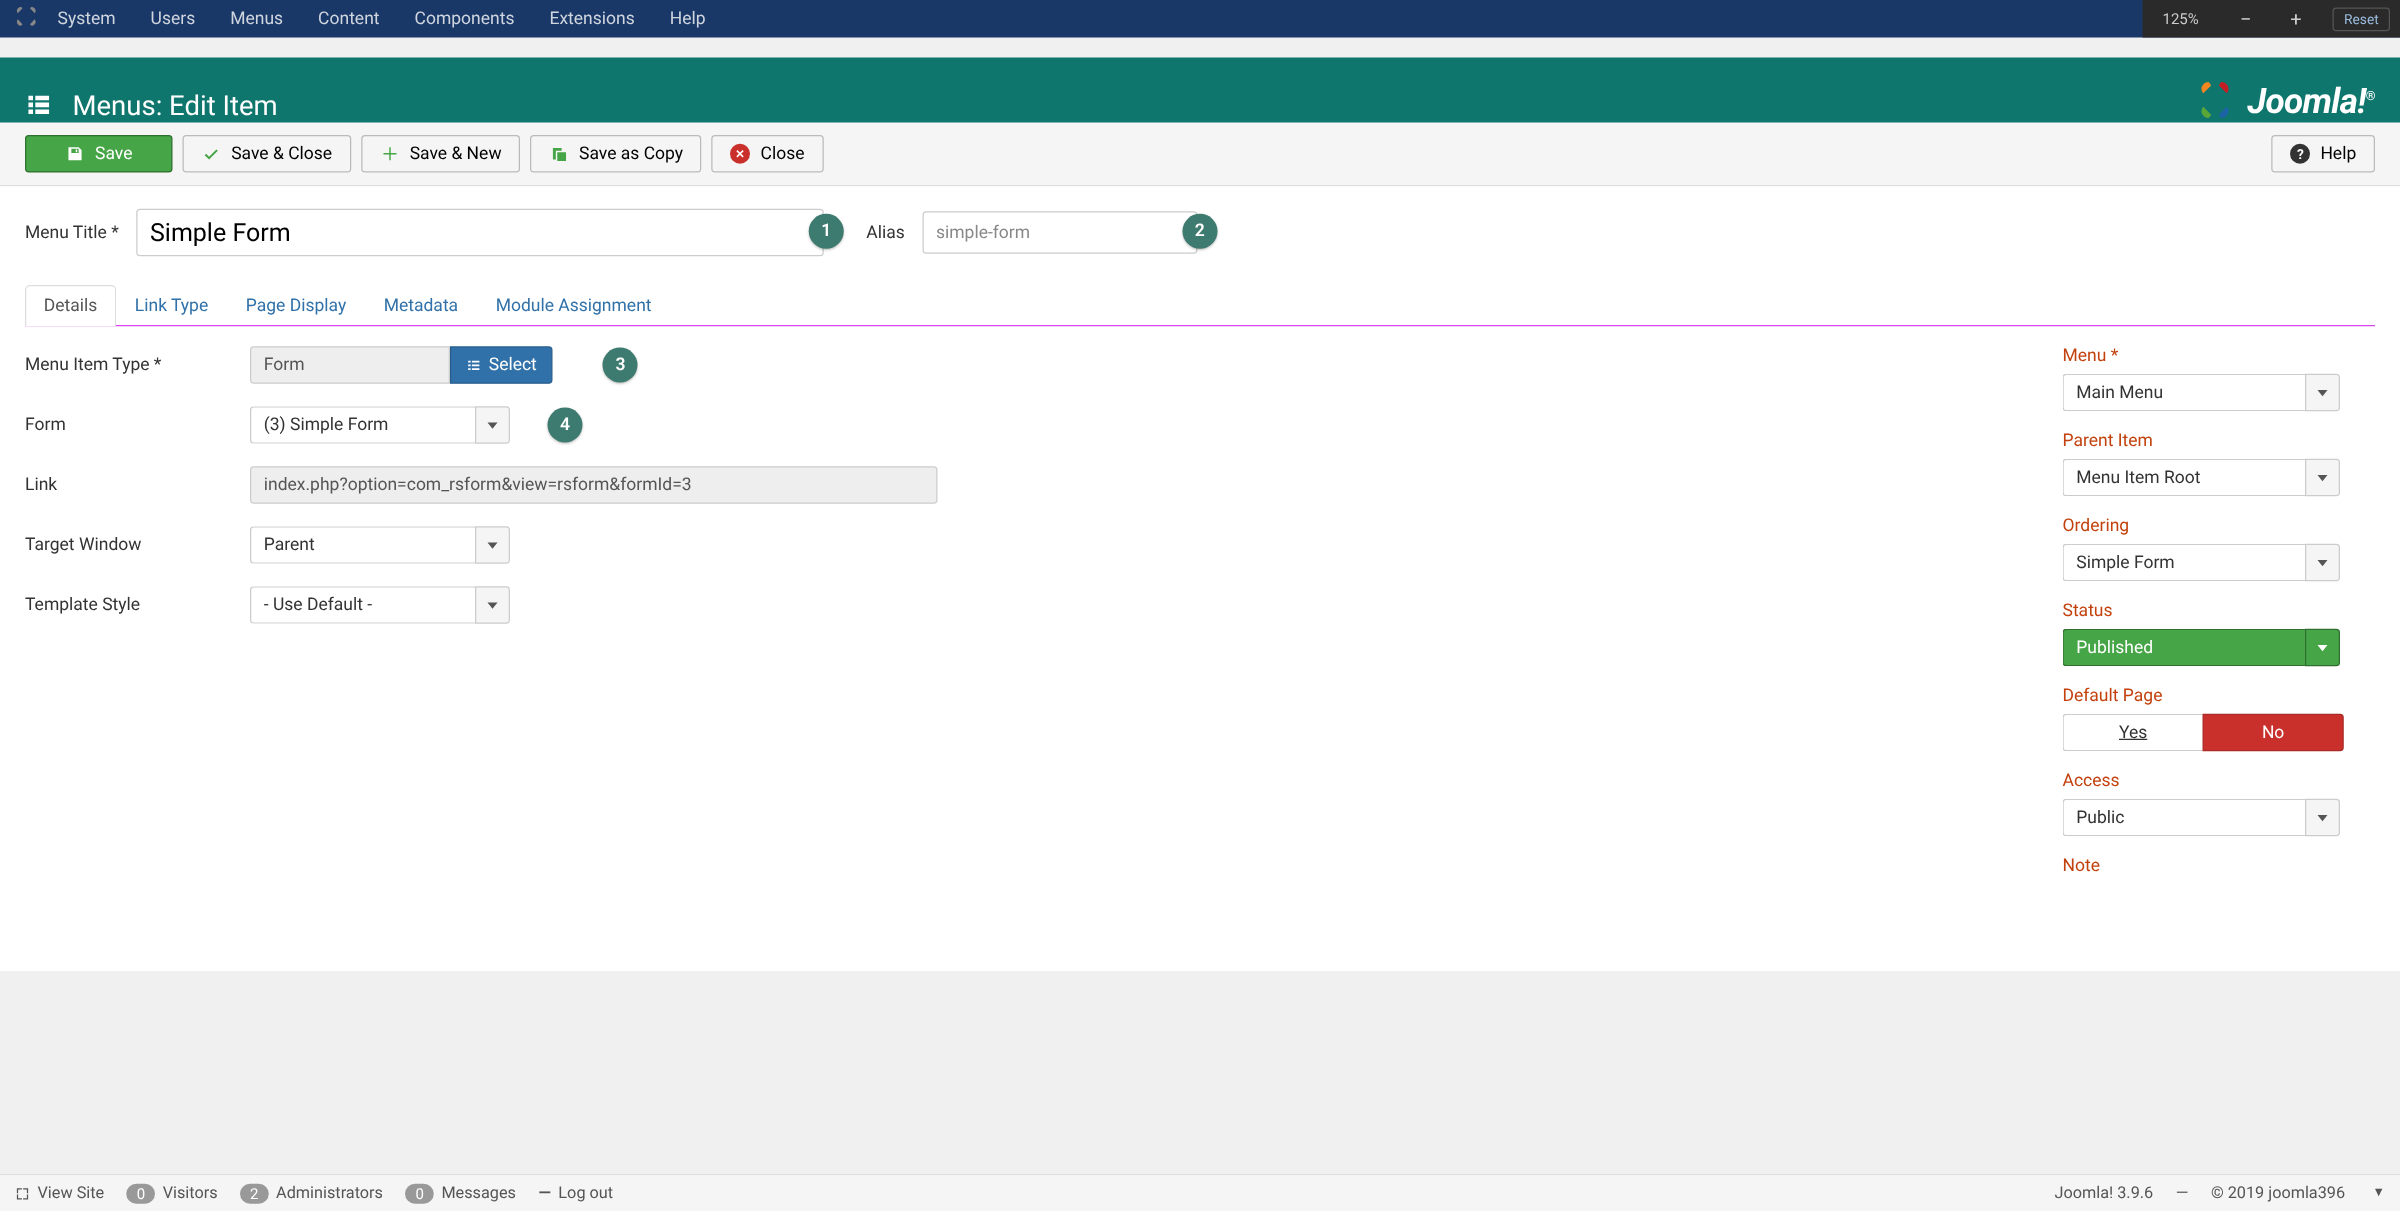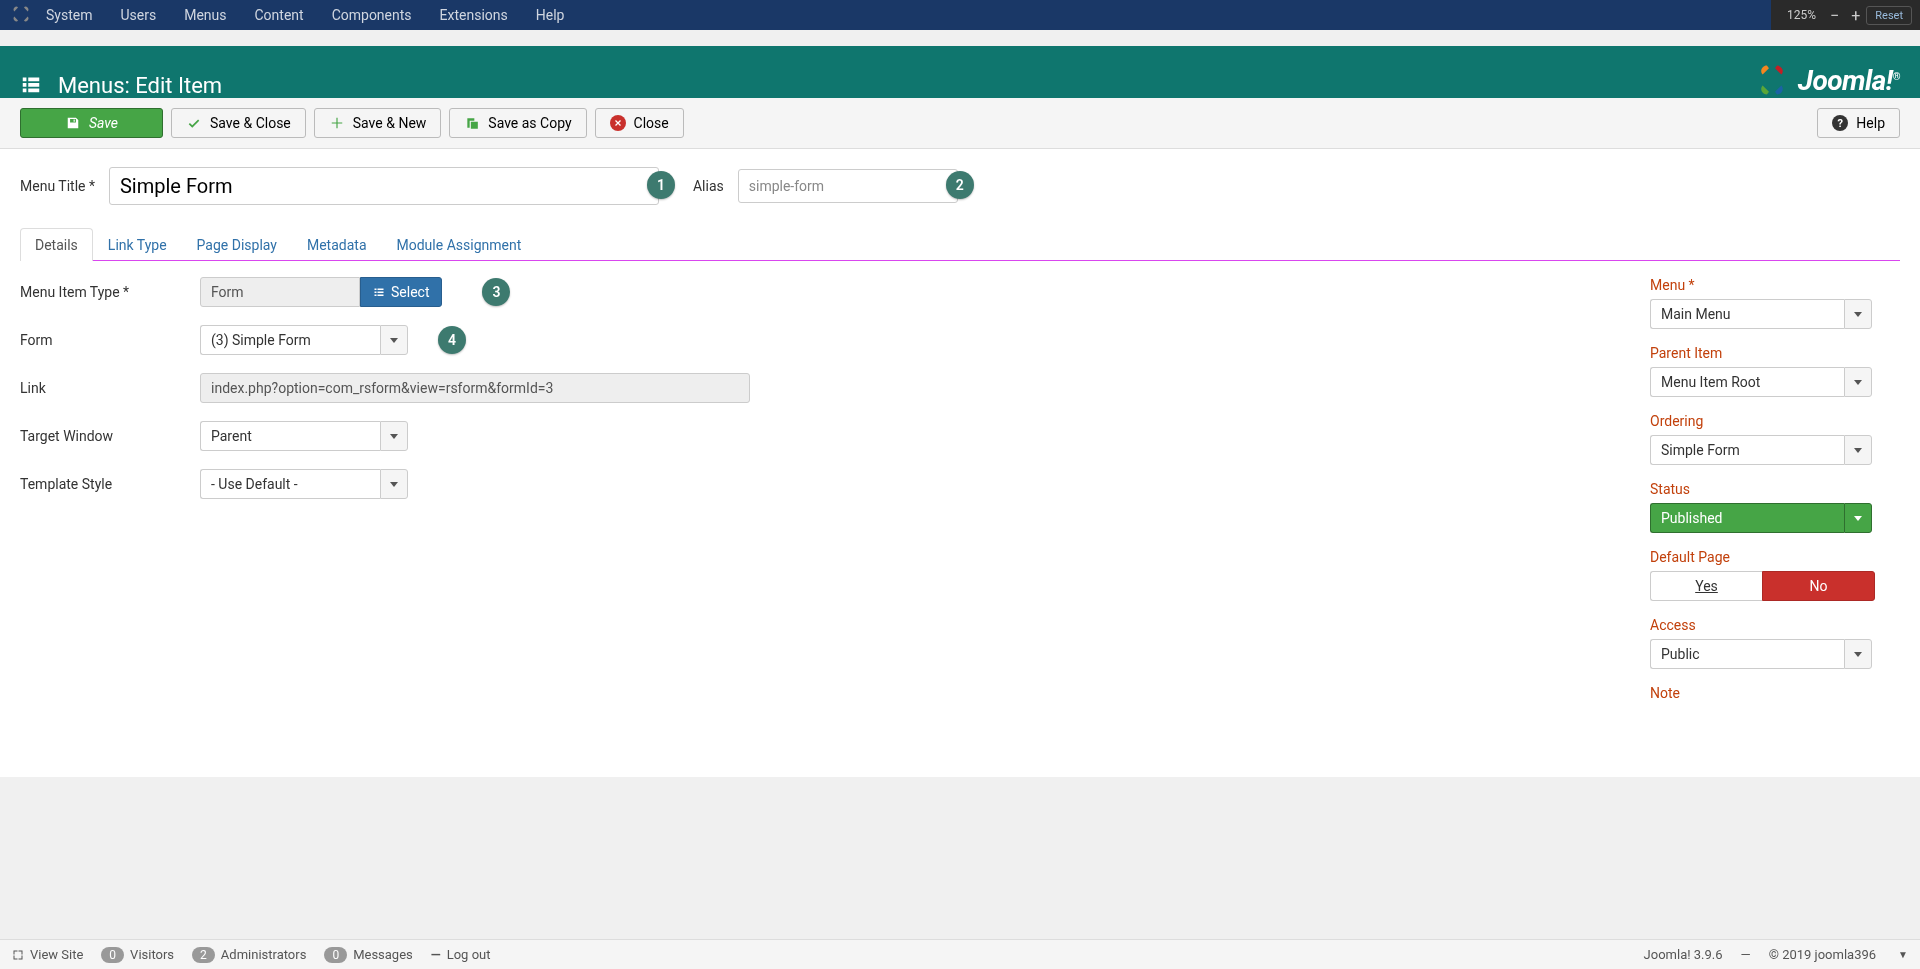--- a/index.html
+++ b/index.html
@@ -1,19 +1,19 @@
 <!DOCTYPE html>
 <html><head>
 <meta charset="utf-8">
 <style>
 * { box-sizing: border-box; margin: 0; padding: 0; font-family: -apple-system, BlinkMacSystemFont, "Segoe UI", Roboto, Helvetica, Arial, sans-serif; }
 body { background: #f0f0f0; color: #333; font-size: 14px; overflow-x: hidden; }
 
 
-.top-system-bar { position: absolute; top: 0; right: 0; height: 30px; background: #2a2a2a; display: flex; align-items: center; padding: 0 8px; gap: 0; z-index: 200; }
+.top-system-bar { position: absolute; top: 0; right: 0; height: 30px; background: #2a2a2a; display: flex; align-items: center; padding: 0 8px; gap: 19px; z-index: 200; }
 .zoom-pct { color: #ccc; font-size: 12px; padding: 0 8px; }
 .zoom-btn { color: #ccc; font-size: 16px; cursor: pointer; padding: 0 6px; }
 .zoom-reset { border: 1px solid #555; color: #9bd; font-size: 11px; padding: 2px 8px; border-radius: 3px; cursor: pointer; }
 
 
 .admin-topnav { background: #1a3867; height: 30px; display: flex; align-items: center; padding: 0 12px; gap: 4px; }
 .admin-topnav .jicon svg { width: 18px; height: 18px; }
 .admin-topnav .nav-link { color: #d0d6e0; padding: 0 12px; font-size: 14px; cursor: pointer; }
 .admin-topnav .spacer { flex: 1; }
 .admin-topnav .user-menu { color: #ccc; padding: 0 8px; display:flex; align-items:center; gap:4px; }
@@ -25,21 +25,21 @@
 .page-header .menu-icon svg { width: 22px; height: 22px; fill: #fff; }
 .page-header h1 { font-size: 22px; font-weight: 400; }
 .page-header .joomla-brand { position: absolute; right: 20px; display: flex; align-items: center; gap: 8px; }
 .joomla-brand svg.logo { width: 36px; height: 36px; }
 .joomla-brand .brand-text { font-size: 28px; font-style: italic; font-weight: 700; color: #fff; letter-spacing: -0.5px; }
 .joomla-brand sup { font-size: 10px; font-style: normal; vertical-align: super; }
 
 
 .toolbar { background: #f5f5f5; border-bottom: 1px solid #ddd; padding: 10px 20px; display: flex; align-items: center; gap: 8px; }
 .toolbar .btn { display: inline-flex; align-items: center; gap: 8px; border: 1px solid #bbb; background: #f5f5f5; padding: 6px 14px; font-size: 14px; cursor: pointer; border-radius: 3px; }
-.toolbar .btn.primary { background: #46a546; border-color: #2f6f2f; color: #fff; padding: 6px 44px; font-style: italic; }
+.toolbar .btn.primary { background: #46a546; border-color: #2f6f2f; color: #fff; padding: 6px 31px; }
 .toolbar .btn .icn { display: inline-flex; width: 16px; height: 16px; align-items:center; justify-content:center; }
 .toolbar .btn .icn.green svg { fill:#46a546; }
 .toolbar .btn .icn.red { background:#c9302c; border-radius:50%; width:16px; height:16px; }
 .toolbar .btn .icn.red svg { fill:#fff; width:10px; height:10px; }
 .toolbar .btn.primary .icn svg { fill:#fff; }
 .toolbar .spacer { flex:1; }
 .toolbar .btn.help .icn { background:#333; border-radius:50%; width:16px; height:16px; color:#fff; font-size:11px; font-weight:bold; }
 
 
 .content { padding: 18px 20px 60px 20px; background: #fff; }

